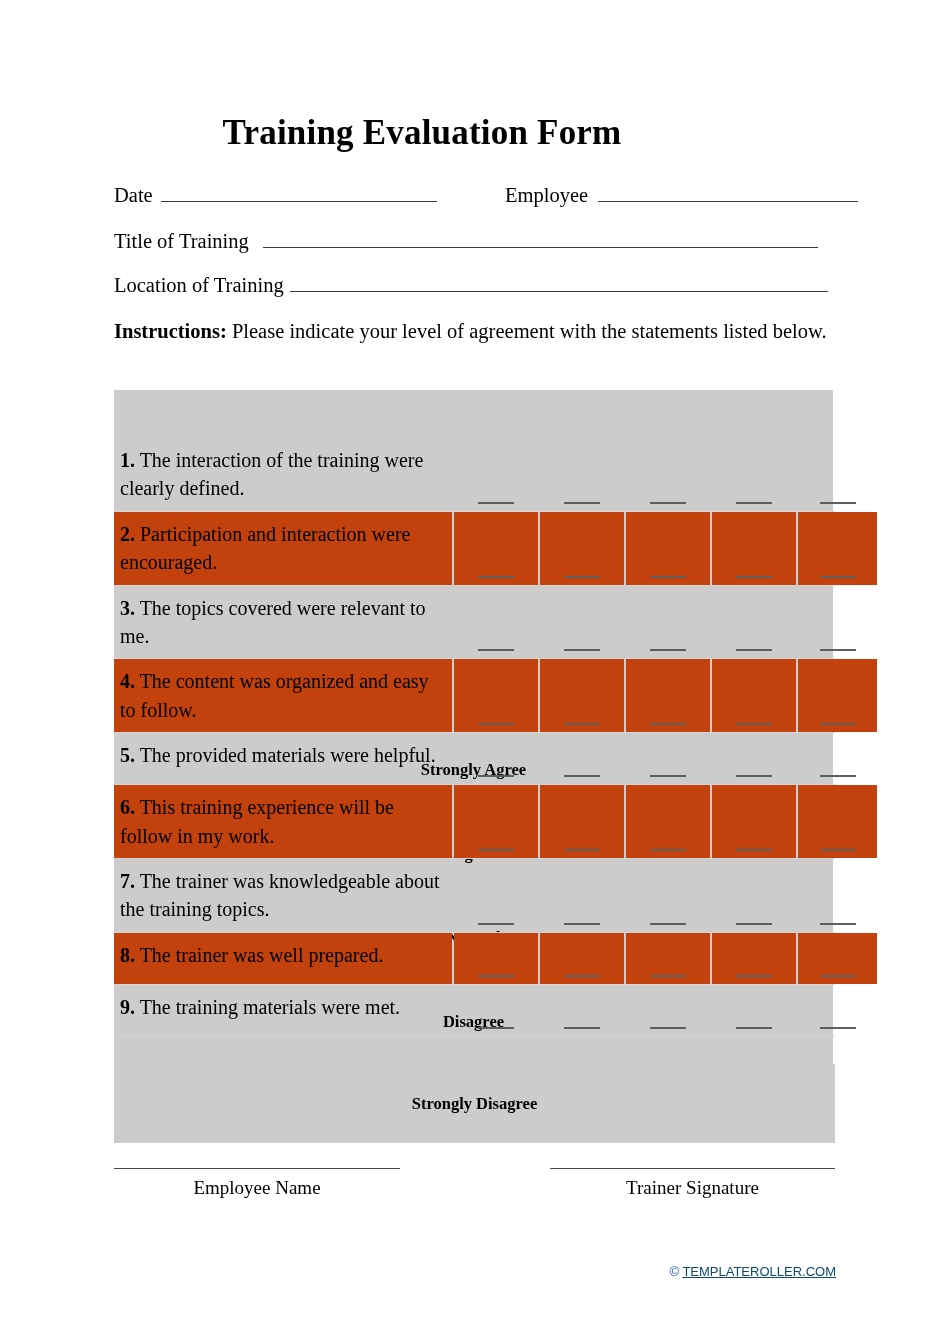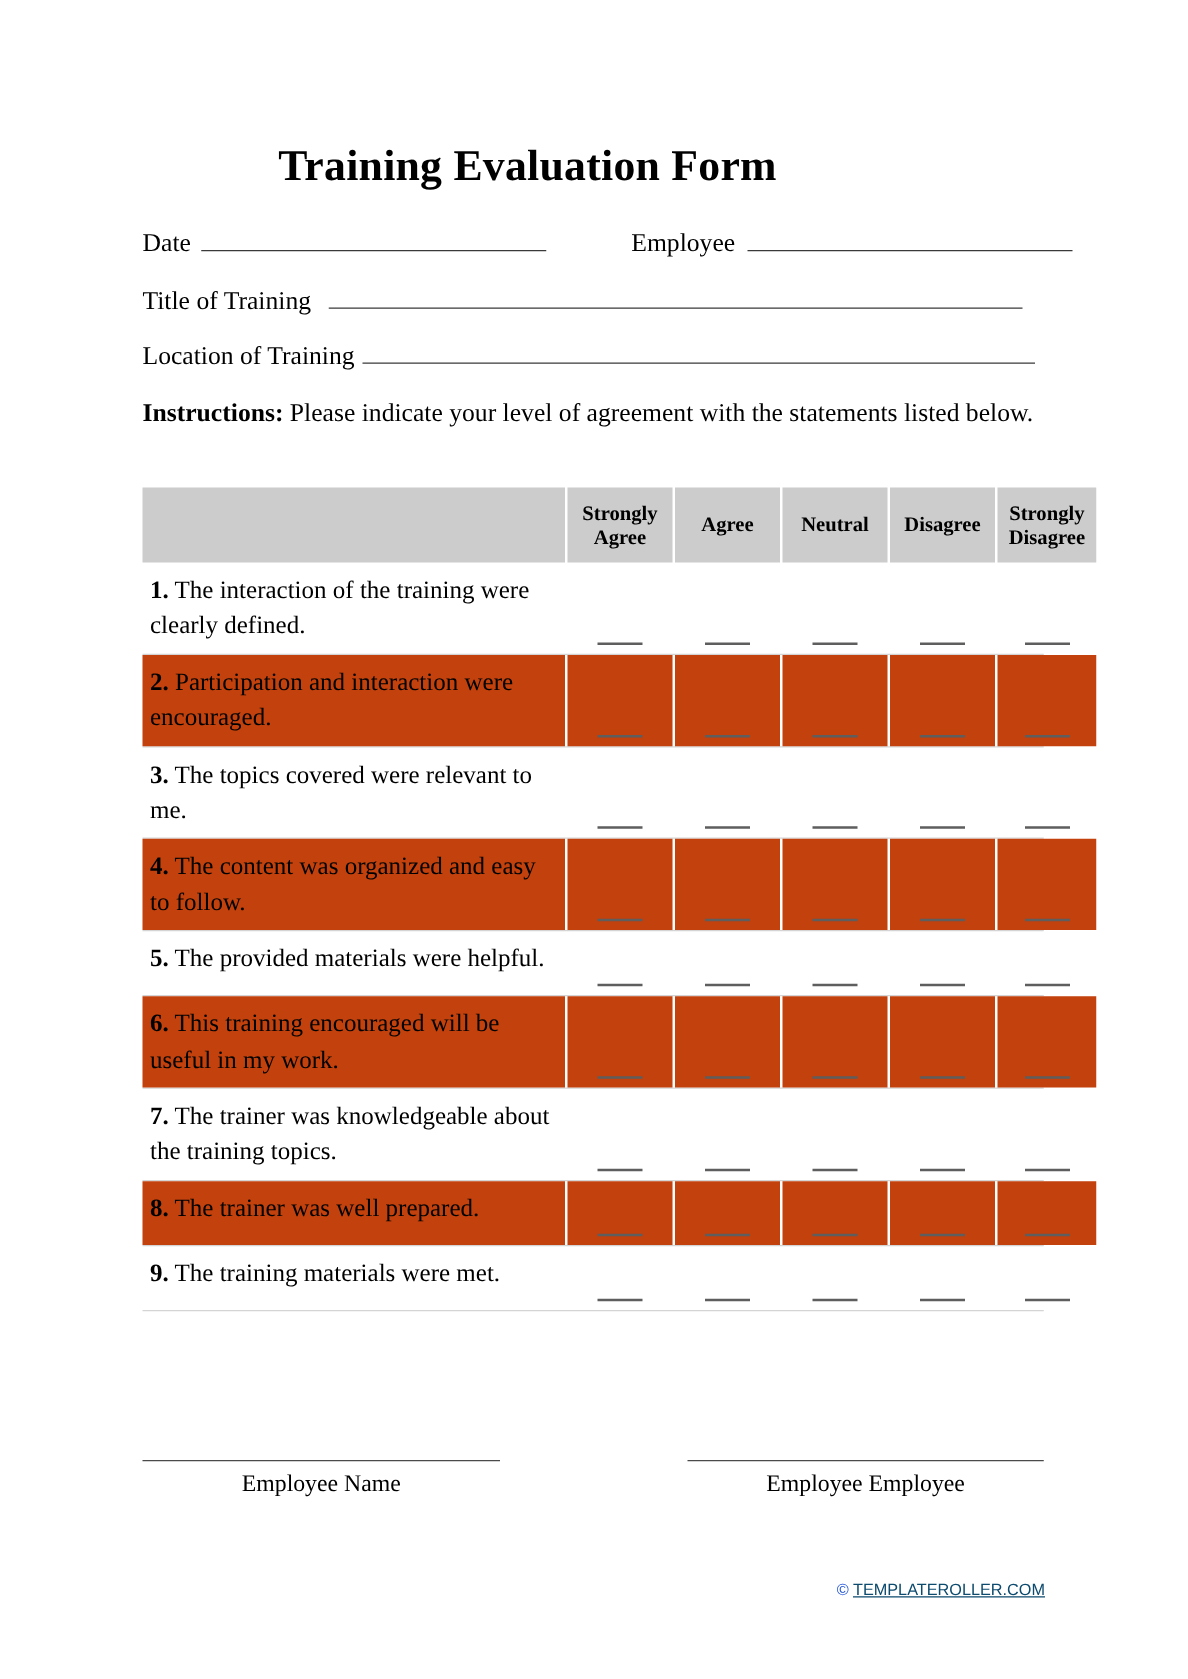--- a/index.html
+++ b/index.html
@@ -73,21 +73,22 @@
 
   
   .table {
     position: absolute;
     left: 114px;
     top: 390px;
     width: 721px;
   }
   .t-head {
     display: flex;
-    height: 60px;
+    height: 48px;
+    flex-direction: column;
   }
   .t-head .h-cell {
     background: #cccccc;
     display: flex;
     align-items: center;
     justify-content: center;
     text-align: center;
     font-weight: bold;
     font-size: 16.5px;
     line-height: 1.18;
@@ -283,21 +284,21 @@
             <div class="a-blank"></div>
           </div>
           <div class="a-cell">
             <div class="a-blank"></div>
           </div>
           <div class="a-cell last">
             <div class="a-blank"></div>
           </div>
         </div>
         <div class="t-row shaded">
-          <div class="q-cell"><span class="qnum">6.</span> <span>This training encouraged will be useful in my work.</span></div>
+          <div class="q-cell"><span class="qnum">6.</span> <span>This training experience will be follow in my work.</span></div>
           <div class="a-cell">
             <div class="a-blank"></div>
           </div>
           <div class="a-cell">
             <div class="a-blank"></div>
           </div>
           <div class="a-cell">
             <div class="a-blank"></div>
           </div>
           <div class="a-cell">
@@ -363,21 +364,21 @@
         </div>
       </div>
   </div>
 
   <div class="sig" id="sig-name">
     <div class="sig-line"></div>
     <span class="sig-label">Employee Name</span>
   </div>
   <div class="sig" id="sig-signature">
     <div class="sig-line"></div>
-    <span class="sig-label">Employee Employee</span>
+    <span class="sig-label">Trainer Signature</span>
   </div>
 
   <div class="footer">
     <span class="copy">©</span>
     <span class="site">TEMPLATEROLLER.COM</span>
   </div>
 
 </div>
 
 </body></html>

